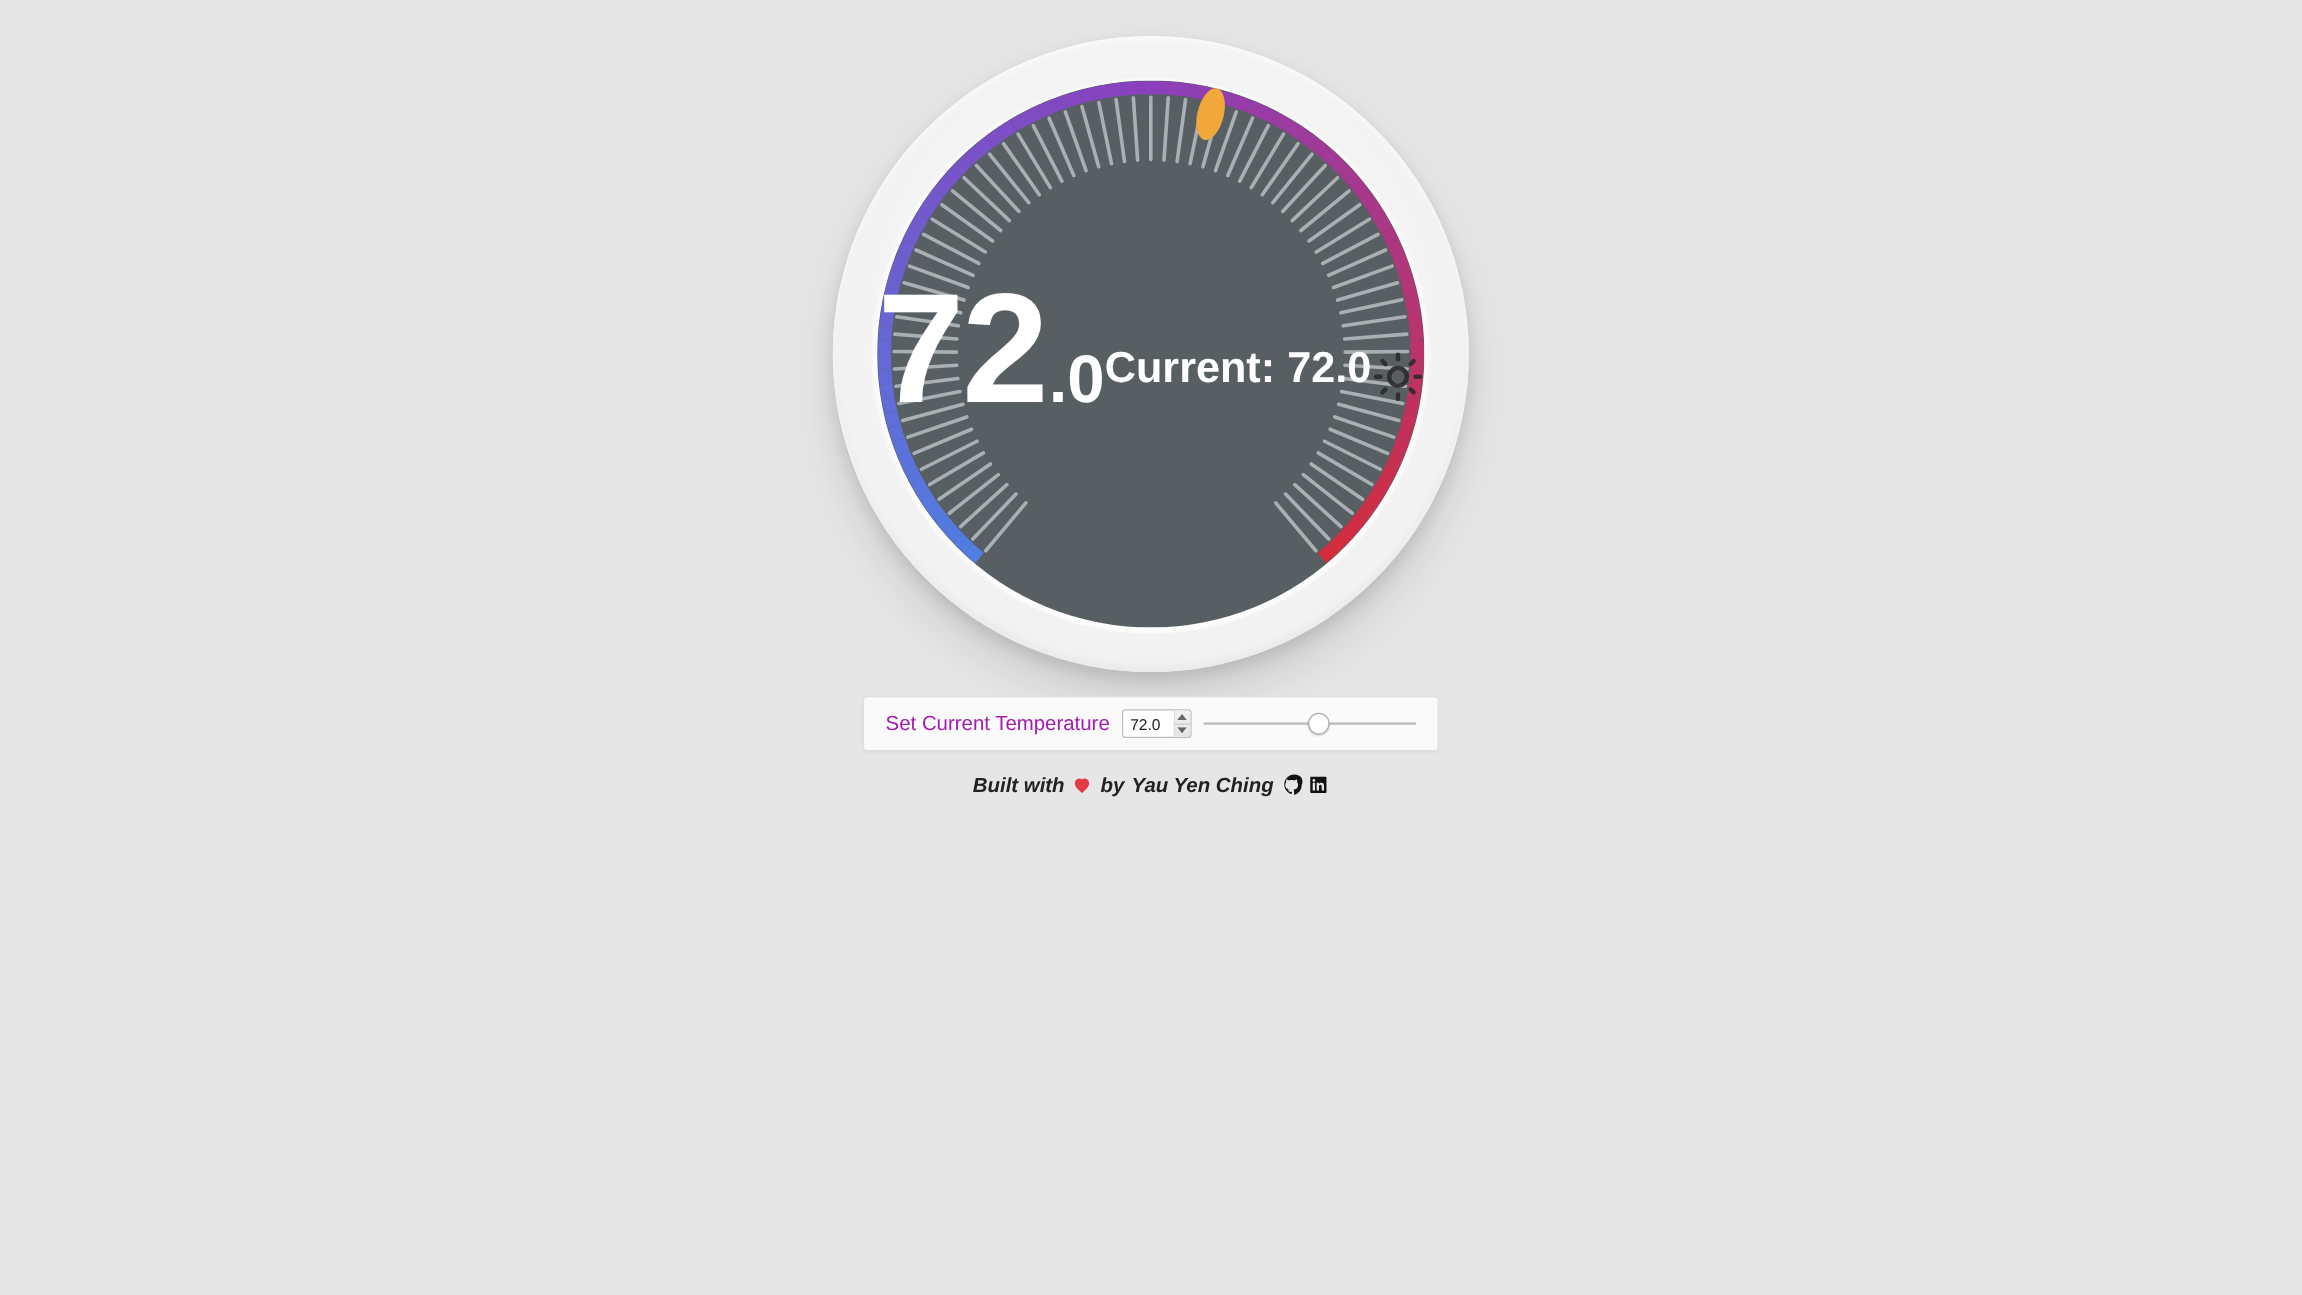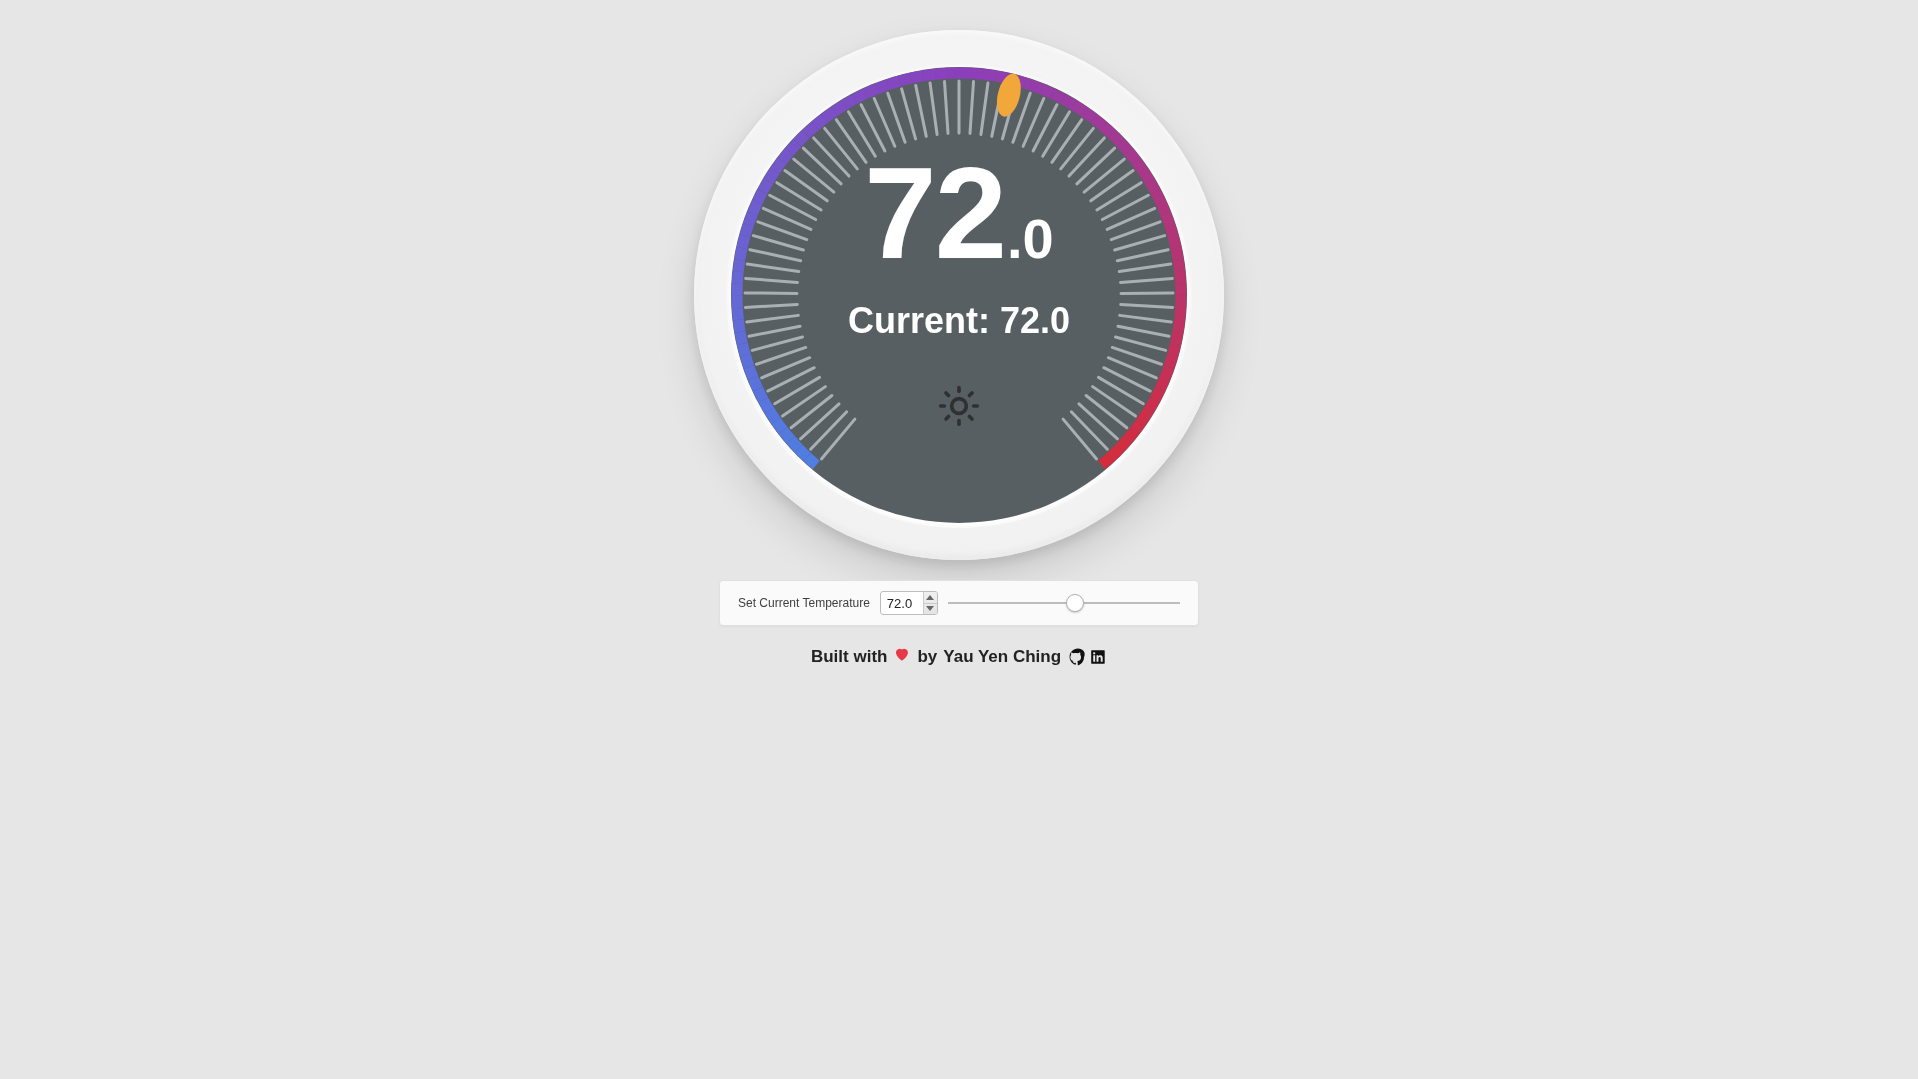--- a/index.html
+++ b/index.html
@@ -51,21 +51,20 @@
     left: 37px; top: 37px;
     width: 456px; height: 456px;
     display: block;
   }
 
   
   .dial-text {
     position: absolute;
     left: 0; top: 0; width: 100%; height: 100%;
     display: flex;
-    flex-direction: column;
     align-items: center;
     justify-content: center;
     pointer-events: none;
   }
   .temp-row {
     display: flex;
     align-items: baseline;
     color: #fff;
     font-weight: 800;
     line-height: 1;
@@ -96,22 +95,22 @@
     background: #fafafa;
     border: 1px solid #e0e0e0;
     border-radius: 4px;
     box-shadow: 0 1px 2px rgba(0,0,0,0.04);
     display: flex;
     align-items: center;
     padding: 0 18px;
     gap: 10px;
   }
   .controls-label {
-    font-size: 12px;
-    color: #404040;
+    font-size: 17px;
+    color: #a21caf;
   }
   .num-wrap {
     position: relative;
     width: 58px;
     height: 24px;
   }
   .num-input {
     width: 100%;
     height: 100%;
     border: 1px solid #bdbdbd;
@@ -175,25 +174,25 @@
     cursor: pointer;
   }
 
   
   .footer {
     position: absolute;
     left: 50%;
     top: 645px;
     transform: translateX(-50%);
     display: flex;
-    align-items: center;
     gap: 6px;
     font-size: 17px;
     font-weight: 700;
     color: #222;
+    font-style: italic;
   }
   .footer a { color: inherit; text-decoration: none; }
   .heart { color: #e63946; }
   .social-icons { display: inline-flex; gap: 2px; margin-left: 2px; }
   .social-icons svg { display:block; }
 
 </style>
 </head>
 <body>
 

